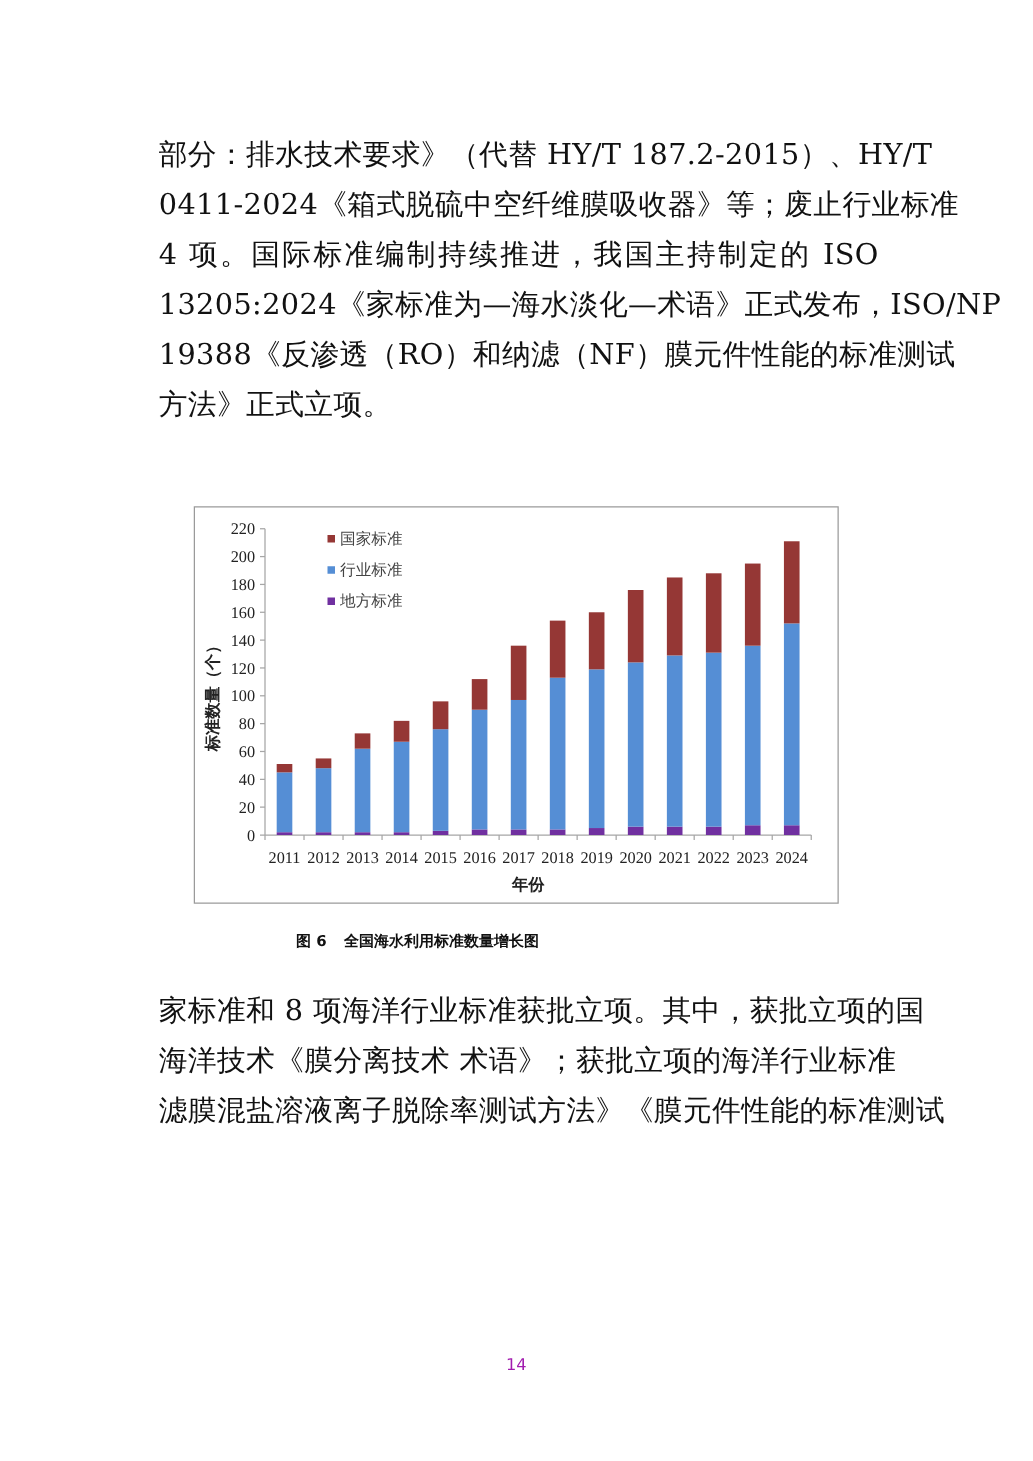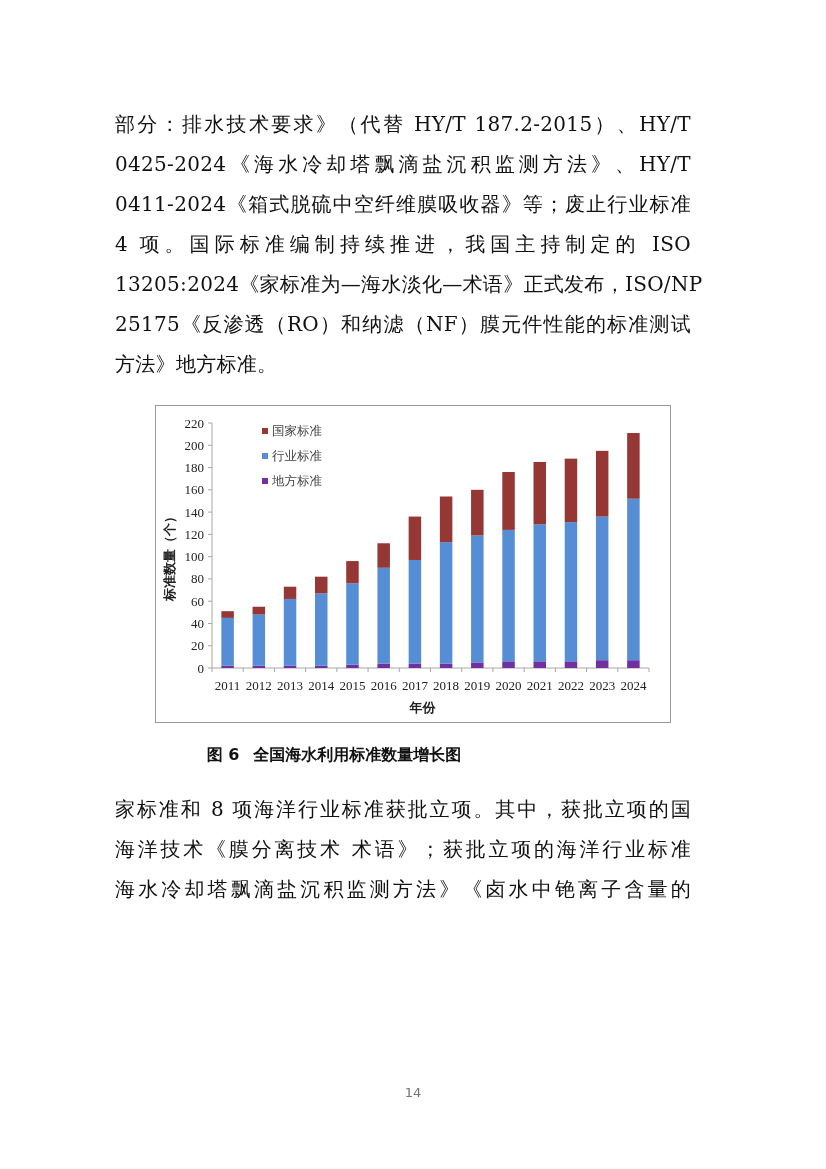--- a/index.html
+++ b/index.html
@@ -1,45 +1,44 @@
 <!DOCTYPE html>
 <html><head>
 <meta charset="utf-8">
 <style>
   html, body { margin: 0; padding: 0; background: #ffffff; }
   body { width: 826px; height: 1169px; position: relative; overflow: hidden;
          font-family: "DejaVu Serif", "Liberation Serif", serif; color: #111; }
-  .para { position: absolute; left: 115px; width: 576px; font-size: 20px; line-height: 40px;
+  .para { position: absolute; left: 127px; width: 576px; font-size: 23px; line-height: 40px;
           letter-spacing: 0.3px; }
   .line { display: block; white-space: nowrap; text-align: justify; text-align-last: justify; height: 40px; }
   .line.last { text-align-last: left; }
   #para1 { top: 104px; }
   #para2 { top: 789px; }
   .indent { padding-left: 40px; }
   .figure-frame { position: absolute; left: 155px; top: 405px; width: 516px; height: 318px;
                   border: 1.5px solid #9a9a9a; background: #fff; box-sizing: border-box; }
   .caption { position: absolute; left: 0; width: 668px; top: 745px; text-align: center;
-             font-family: "DejaVu Sans", "Liberation Sans", sans-serif; font-weight: bold; font-size: 16px; }
+             font-family: "DejaVu Sans", "Liberation Sans", sans-serif; font-weight: bold; font-size: 12px; }
   .caption .num { margin-right: 14px; }
   .page-number { position: absolute; top: 1085px; left: 0; width: 826px; text-align: center;
-                 font-family: "DejaVu Sans", "Liberation Sans", sans-serif; font-size: 13px; color: #737373; }
+                 font-family: "DejaVu Sans", "Liberation Sans", sans-serif; font-size: 13px; color: #a21caf; }
   svg text { font-family: "Liberation Serif", "DejaVu Serif", serif; }
   .legend-text { font-family: "DejaVu Sans", "Liberation Sans", sans-serif; }
 </style>
 </head>
 <body>
 
 <div id="para1" class="para">
   <span class="line">部分：排水技术要求》（代替  HY/T 187.2-2015）、HY/T</span>
-  <span class="line">0425-2024《海水冷却塔飘滴盐沉积监测方法》、HY/T</span>
   <span class="line">0411-2024《箱式脱硫中空纤维膜吸收器》等；废止行业标准</span>
   <span class="line">4 项。国际标准编制持续推进，我国主持制定的 ISO</span>
   <span class="line">13205:2024《家标准为—海水淡化—术语》正式发布，ISO/NP</span>
-  <span class="line">25175《反渗透（RO）和纳滤（NF）膜元件性能的标准测试</span>
-  <span class="line last">方法》地方标准。</span>
+  <span class="line">19388《反渗透（RO）和纳滤（NF）膜元件性能的标准测试</span>
+  <span class="line last">方法》正式立项。</span>
 </div>
 
 <div class="figure-frame">
   <svg id="chart" width="513" height="315" viewBox="0 0 513 315">
       <line x1="56" y1="17" x2="56" y2="262" stroke="#a6a6a6" stroke-width="1"></line>
       <line x1="52" y1="262" x2="56" y2="262" stroke="#a6a6a6" stroke-width="1"></line>
       <text x="48" y="266.5" text-anchor="end" font-size="13" fill="#222">0</text>
       <line x1="52" y1="239.72727272727272" x2="56" y2="239.72727272727272" stroke="#a6a6a6" stroke-width="1"></line>
       <text x="48" y="244.22727272727272" text-anchor="end" font-size="13" fill="#222">20</text>
       <line x1="52" y1="217.45454545454544" x2="56" y2="217.45454545454544" stroke="#a6a6a6" stroke-width="1"></line>
@@ -145,16 +144,16 @@
     </svg>
 </div>
 
 <div class="caption">
   <span class="num">图 6</span><span>全国海水利用标准数量增长图</span>
 </div>
 
 <div id="para2" class="para">
   <span class="line">家标准和 8 项海洋行业标准获批立项。其中，获批立项的国</span>
   <span class="line">海洋技术《膜分离技术  术语》；获批立项的海洋行业标准</span>
-  <span class="line">海水冷却塔飘滴盐沉积监测方法》《卤水中铯离子含量的</span>
+  <span class="line">滤膜混盐溶液离子脱除率测试方法》《膜元件性能的标准测试</span>
 </div>
 
 <div class="page-number">14</div>
 
 </body></html>

